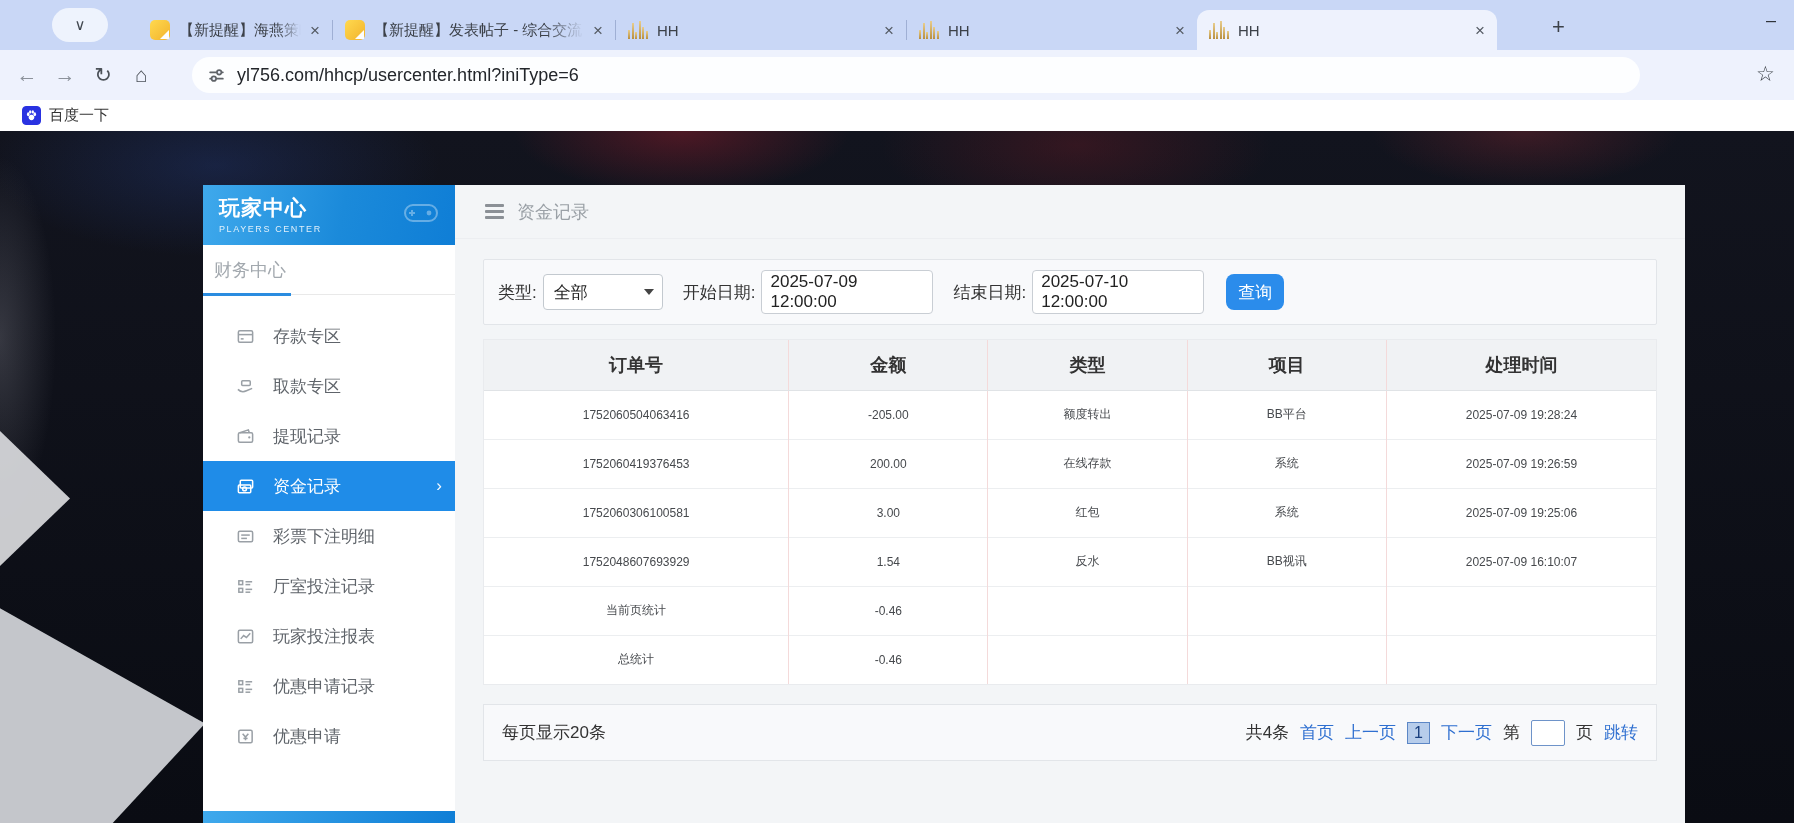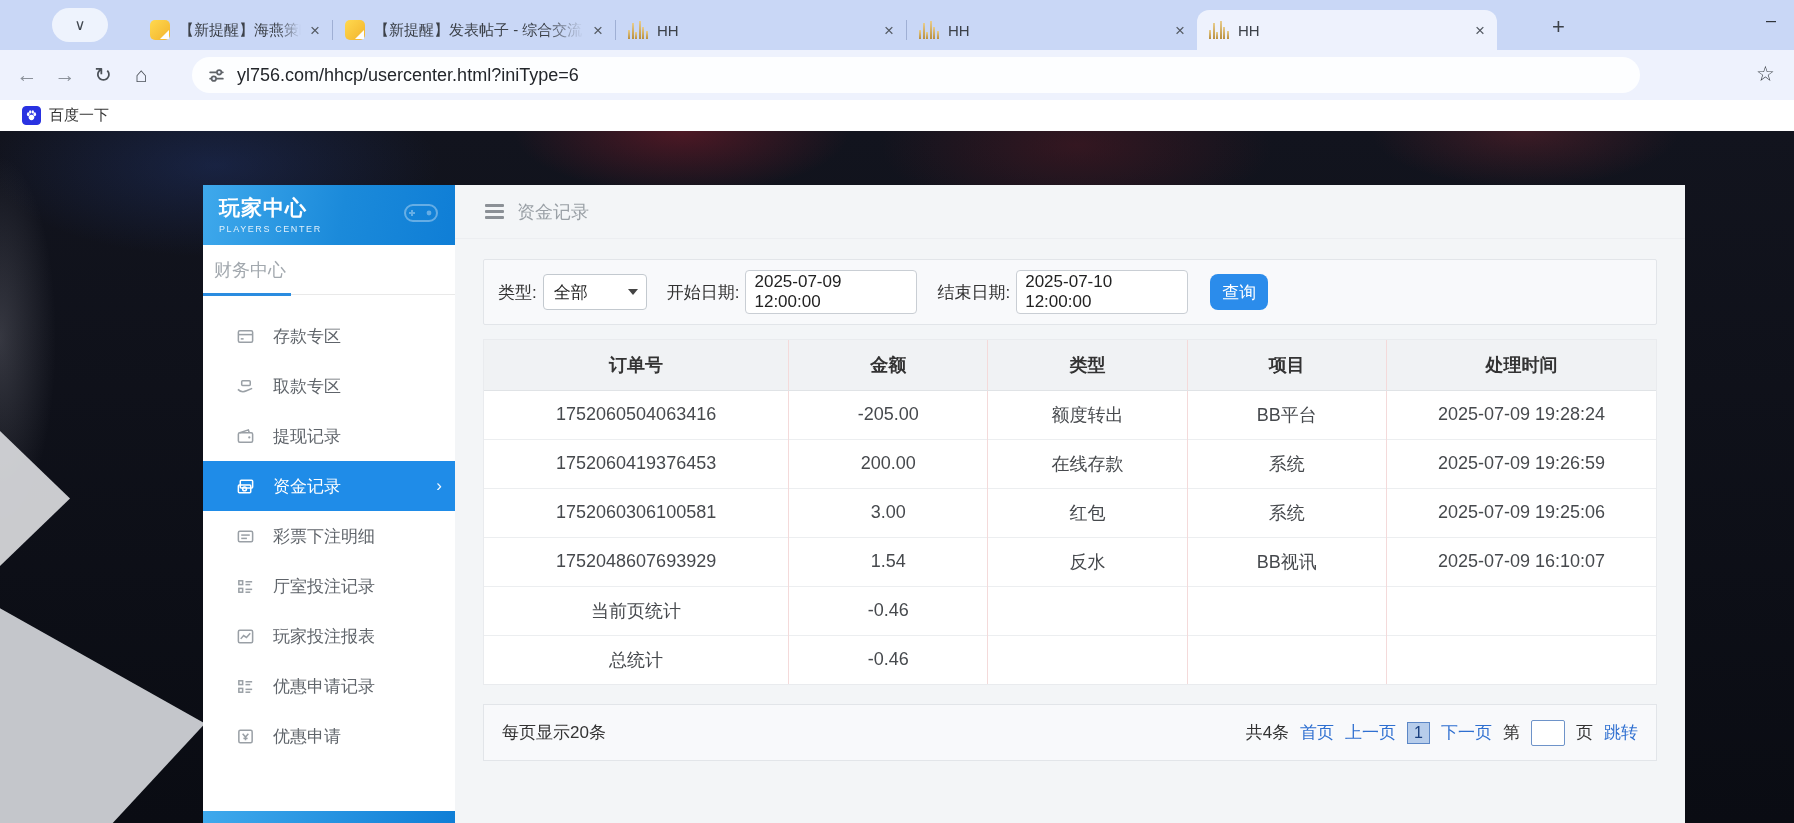--- a/index.html
+++ b/index.html
@@ -79,35 +79,35 @@
   
   .main { position:absolute; left:455px; top:54px; width:1230px; height:638px; background:#f3f5f7; }
   .main-header { height:54px; display:flex; align-items:center; padding-left:30px; border-bottom:1px solid #eceef1; }
   .hamb { width:19px; display:flex; flex-direction:column; gap:3px; margin-right:13px; }
   .hamb i { display:block; height:3px; background:#8b9096; border-radius:1px; }
   .main-title { font-size:18px; color:#9aa0a6; }
 
   .filter-box { position:absolute; left:28px; top:74px; width:1174px; height:66px; background:#f8f9fb;
                 border:1px solid #e2e5e9; border-radius:2px; display:flex; align-items:center; padding-left:14px; }
   .f-label { font-size:17px; color:#333; }
-  .select { width:104px; height:36px; background:#fff; border:1px solid #c3c9cf; border-radius:4px; margin-left:6px;
+  .select { width:120px; height:36px; background:#fff; border:1px solid #c3c9cf; border-radius:4px; margin-left:6px;
             display:flex; align-items:center; padding:0 8px 0 10px; font-size:17px; color:#222; cursor:pointer; }
   .select span:first-child { flex:1; }
   .sel-arrow { width:0; height:0; border-left:5px solid transparent; border-right:5px solid transparent; border-top:6px solid #444; }
   .inp { height:44px; background:#fff; border:1px solid #c9ced4; border-radius:4px; margin-left:6px;
          display:flex; align-items:center; padding:0 8px; font-size:17px; color:#222; }
   .inp.date { width:172px; }
   .gap20 { width:20px; }
   .btn-query { width:58px; height:36px; background:#2b8ceb; color:#fff; font-size:17px; border:none; border-radius:8px;
                margin-left:22px; cursor:pointer; font-family:inherit; }
 
   .tbl-wrap { position:absolute; left:28px; top:154px; width:1174px; background:#fff; border:1px solid #e9ebee; }
   table { width:100%; border-collapse:collapse; table-layout:fixed; }
   th { height:50px; background:#f0f2f4; font-size:18px; color:#333; font-weight:bold; border-bottom:1px solid #e0e3e6; }
-  td { height:49px; font-size:18px; color:#46494d; text-align:center; border-top:1px solid #eceef0; background:#fff; white-space:nowrap; }
+  td { height:49px; font-size:12px; color:#46494d; text-align:center; border-top:1px solid #eceef0; background:#fff; white-space:nowrap; }
   th + th, td + td { border-left:1px solid #f4dada; }
   tr:first-child td { border-top:none; }
 
   .pager { position:absolute; left:28px; top:519px; width:1174px; height:57px; background:#f8f9fb; border:1px solid #e2e5e9;
            display:flex; align-items:center; justify-content:space-between; padding:0 18px; font-size:17px; color:#333; }
   .pager-right { display:flex; align-items:center; gap:11px; }
   .plink { color:#2e6fd0; cursor:pointer; }
   .pcur { border:1px solid #5c87c6; background:#b7cdeb; color:#173e7e; padding:1px 6px; font-size:16px; }
   .pjump-input { width:34px; height:26px; border:1px solid #6e93c9; border-radius:2px; background:#fff; font-size:15px; text-align:center; }
 

